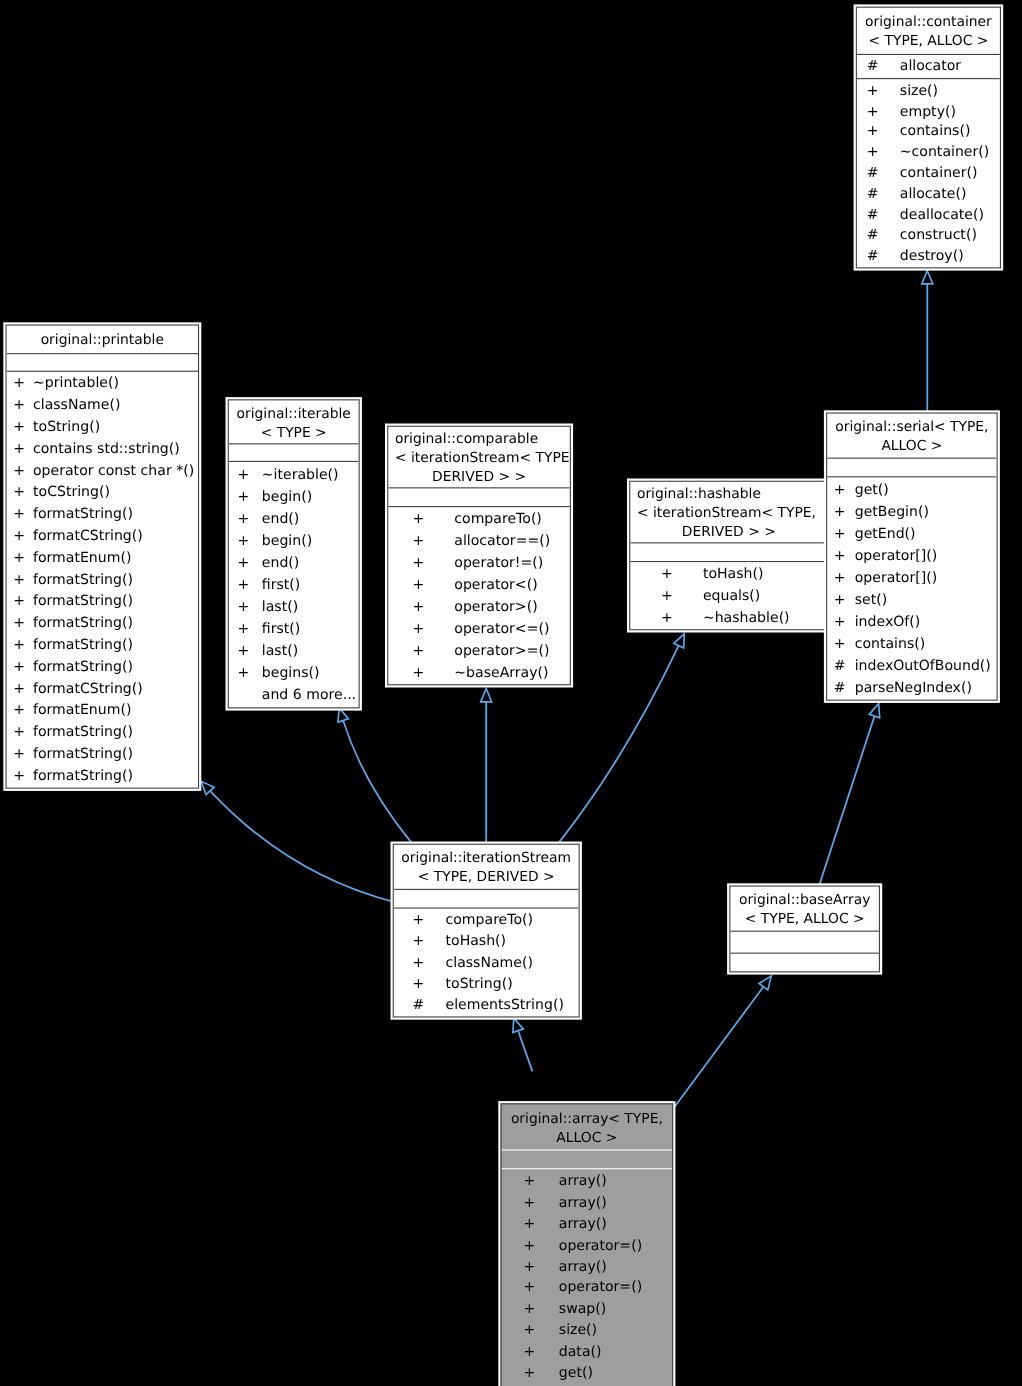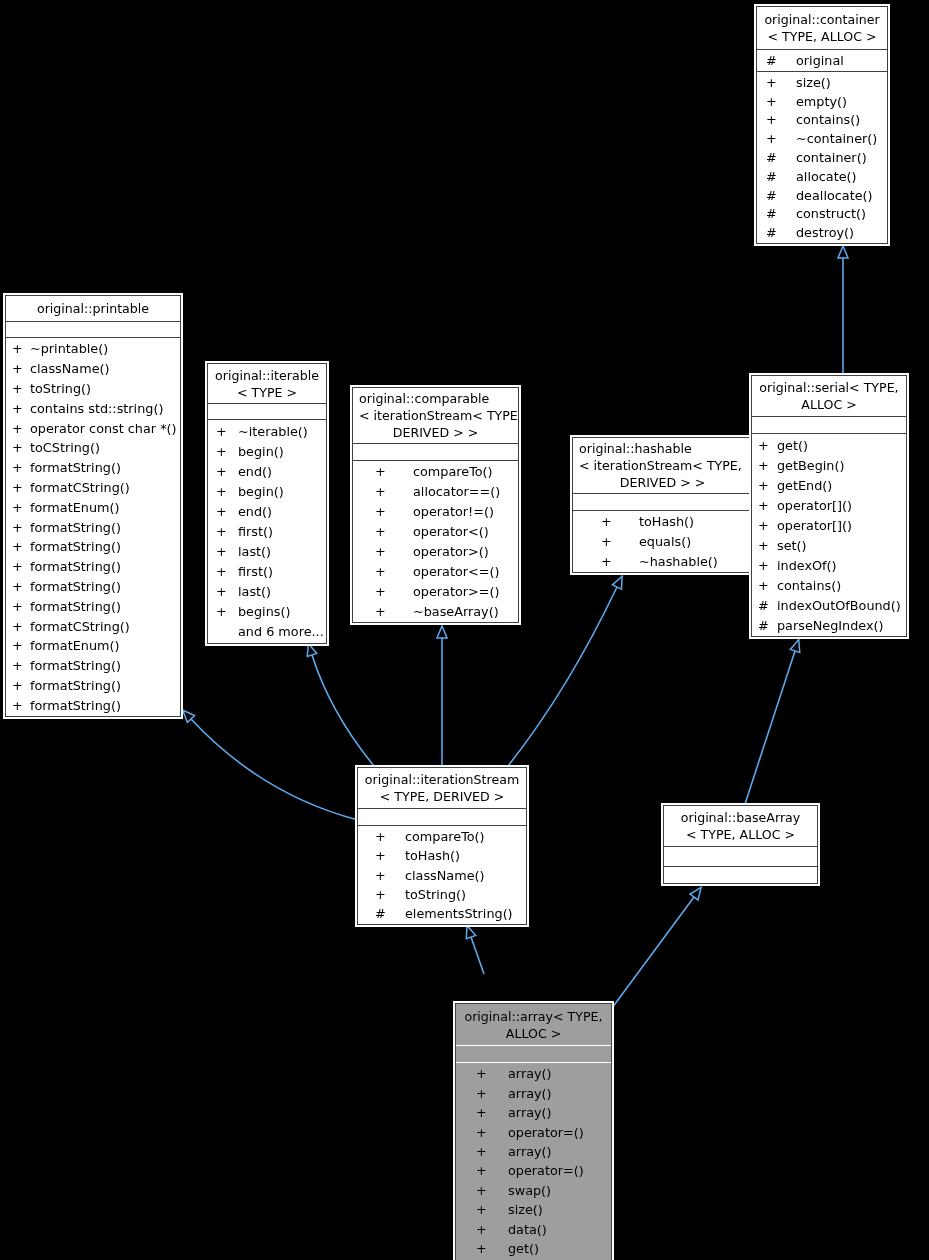--- a/index.html
+++ b/index.html
@@ -54,29 +54,29 @@
   <path d="M843 374 L843 258" class="edge" stroke="#5da9ec" marker-end="url(#hollow-arrow)"></path>
       <path d="M358 820 Q262 795 191 719" class="edge" stroke="#5da9ec" marker-end="url(#hollow-arrow)"></path>
       <path d="M374 766 Q330 712 312 655" class="edge" stroke="#5da9ec" marker-end="url(#hollow-arrow)"></path>
       <path d="M442 766 L442 638" class="edge" stroke="#5da9ec" marker-end="url(#hollow-arrow)"></path>
       <path d="M508 766 Q568 690 617 587" class="edge" stroke="#5da9ec" marker-end="url(#hollow-arrow)"></path>
       <path d="M745 804 L795 651" class="edge" stroke="#5da9ec" marker-end="url(#hollow-arrow)"></path>
       <path d="M484 974 L471 937" class="edge" stroke="#5da9ec" marker-end="url(#hollow-arrow)"></path>
       <path d="M612 1008 L694 897" class="edge" stroke="#5da9ec" marker-end="url(#hollow-arrow)"></path>
     </svg>
   <div id="nodes">
-      <div class="class-node" style="left: 756px; top: 6px; width: 132px; height: 238px; border-color: rgb(64, 64, 64); --symw: 16px; --padl: 9px; --gap: 14px;">
+      <div class="class-node" style="left: 778px; top: 6px; width: 132px; height: 238px; border-color: rgb(64, 64, 64); --symw: 16px; --padl: 9px; --gap: 14px;">
     <div class="title" style="height: 40px;">
           <div class="tline">original::container</div>
           <div class="tline">&lt; TYPE, ALLOC &gt;</div>
         </div>
     <div class="attrs" style="height: 21px;">
           <div class="row">
             <span class="sym">#</span>
-            <span class="nm">original</span>
+            <span class="nm">allocator</span>
           </div>
         </div>
     <div class="methods">
           <div class="row">
             <span class="sym">+</span>
             <span class="nm">size()</span>
           </div>
           <div class="row">
             <span class="sym">+</span>
             <span class="nm">empty()</span>
@@ -383,21 +383,21 @@
           <div class="row">
             <span class="sym">+</span>
             <span class="nm">toString()</span>
           </div>
           <div class="row">
             <span class="sym">#</span>
             <span class="nm">elementsString()</span>
           </div>
         </div>
   </div>
-      <div class="class-node" style="left: 663px; top: 805px; width: 155px; height: 79px; border-color: rgb(64, 64, 64); --symw: 13px; --padl: 6px; --gap: 5px;">
+      <div class="class-node" style="left: 663px; top: 805px; width: 137px; height: 79px; border-color: rgb(64, 64, 64); --symw: 13px; --padl: 6px; --gap: 5px;">
     <div class="title" style="height: 38px;">
           <div class="tline">original::baseArray</div>
           <div class="tline">&lt; TYPE, ALLOC &gt;</div>
         </div>
     <div class="attrs" style="height: 19px;"></div>
     <div class="methods"></div>
   </div>
       <div class="class-node highlight" style="left: 455px; top: 975px; width: 157px; height: 277px; border-color: rgb(64, 64, 64); margin-top: 28px; --symw: 14px; --padl: 20px; --gap: 18px;">
     <div class="title" style="height: 39px;">
           <div class="tline">original::array&lt; TYPE,</div>

